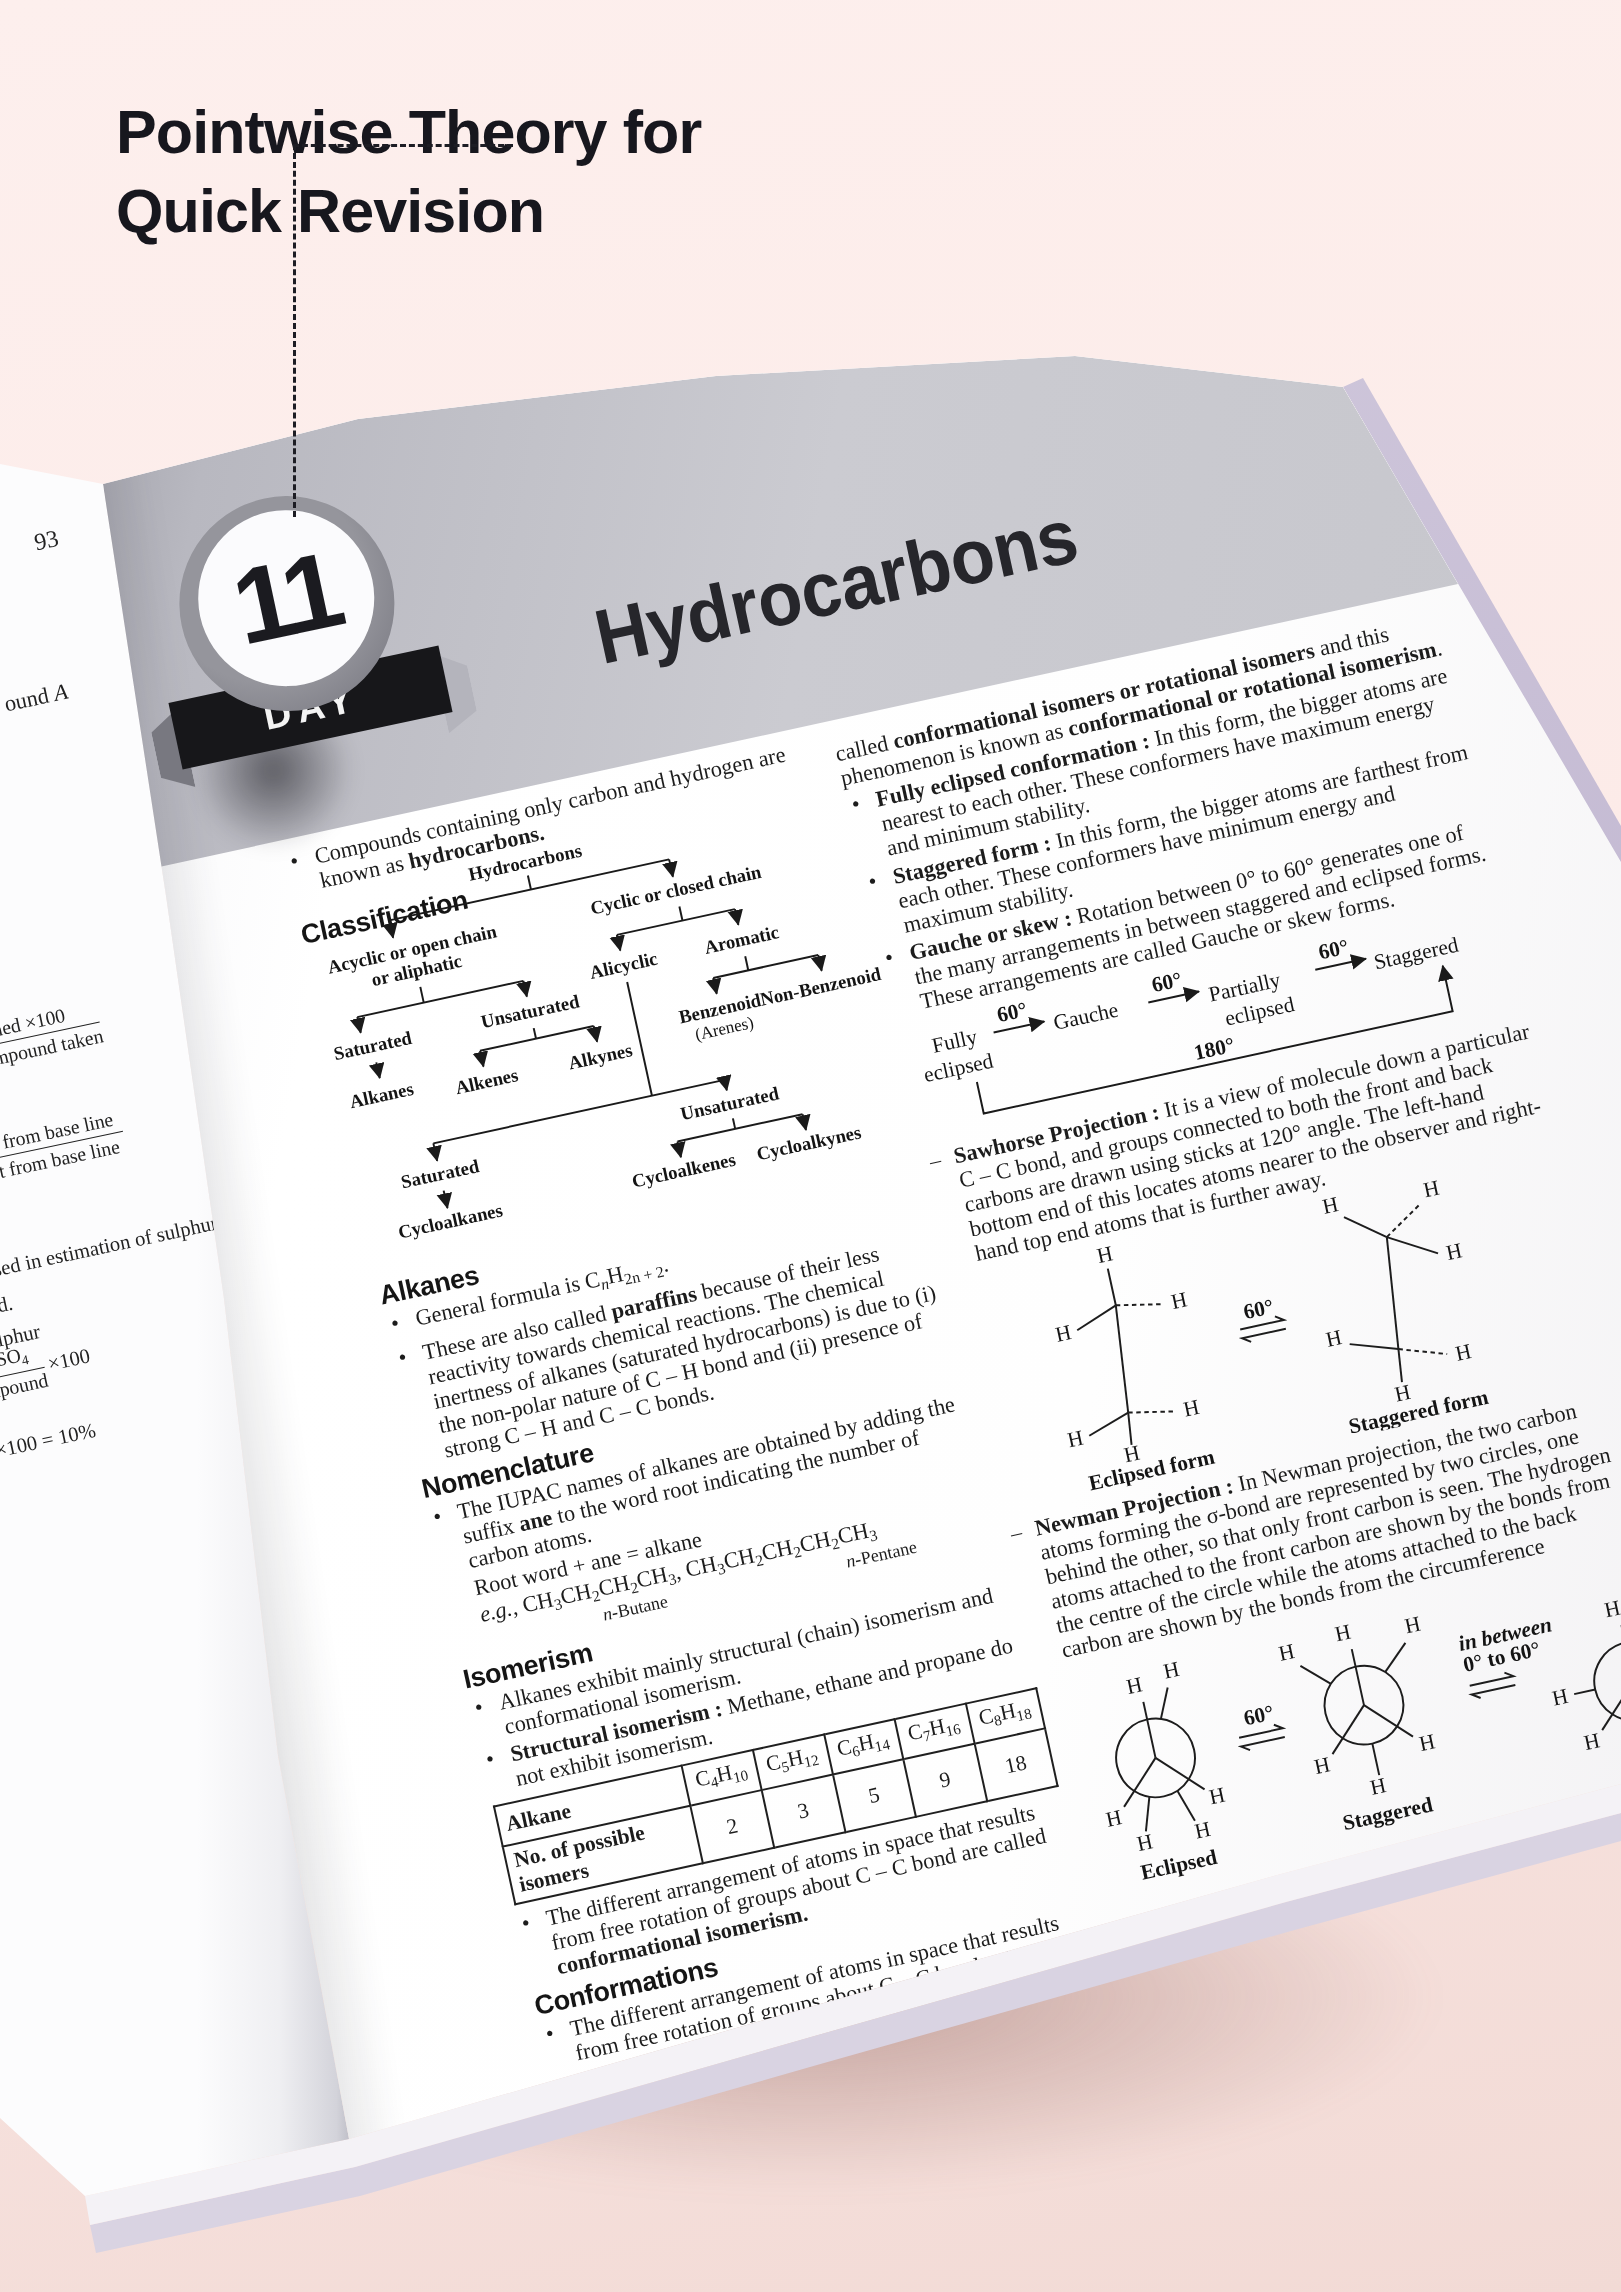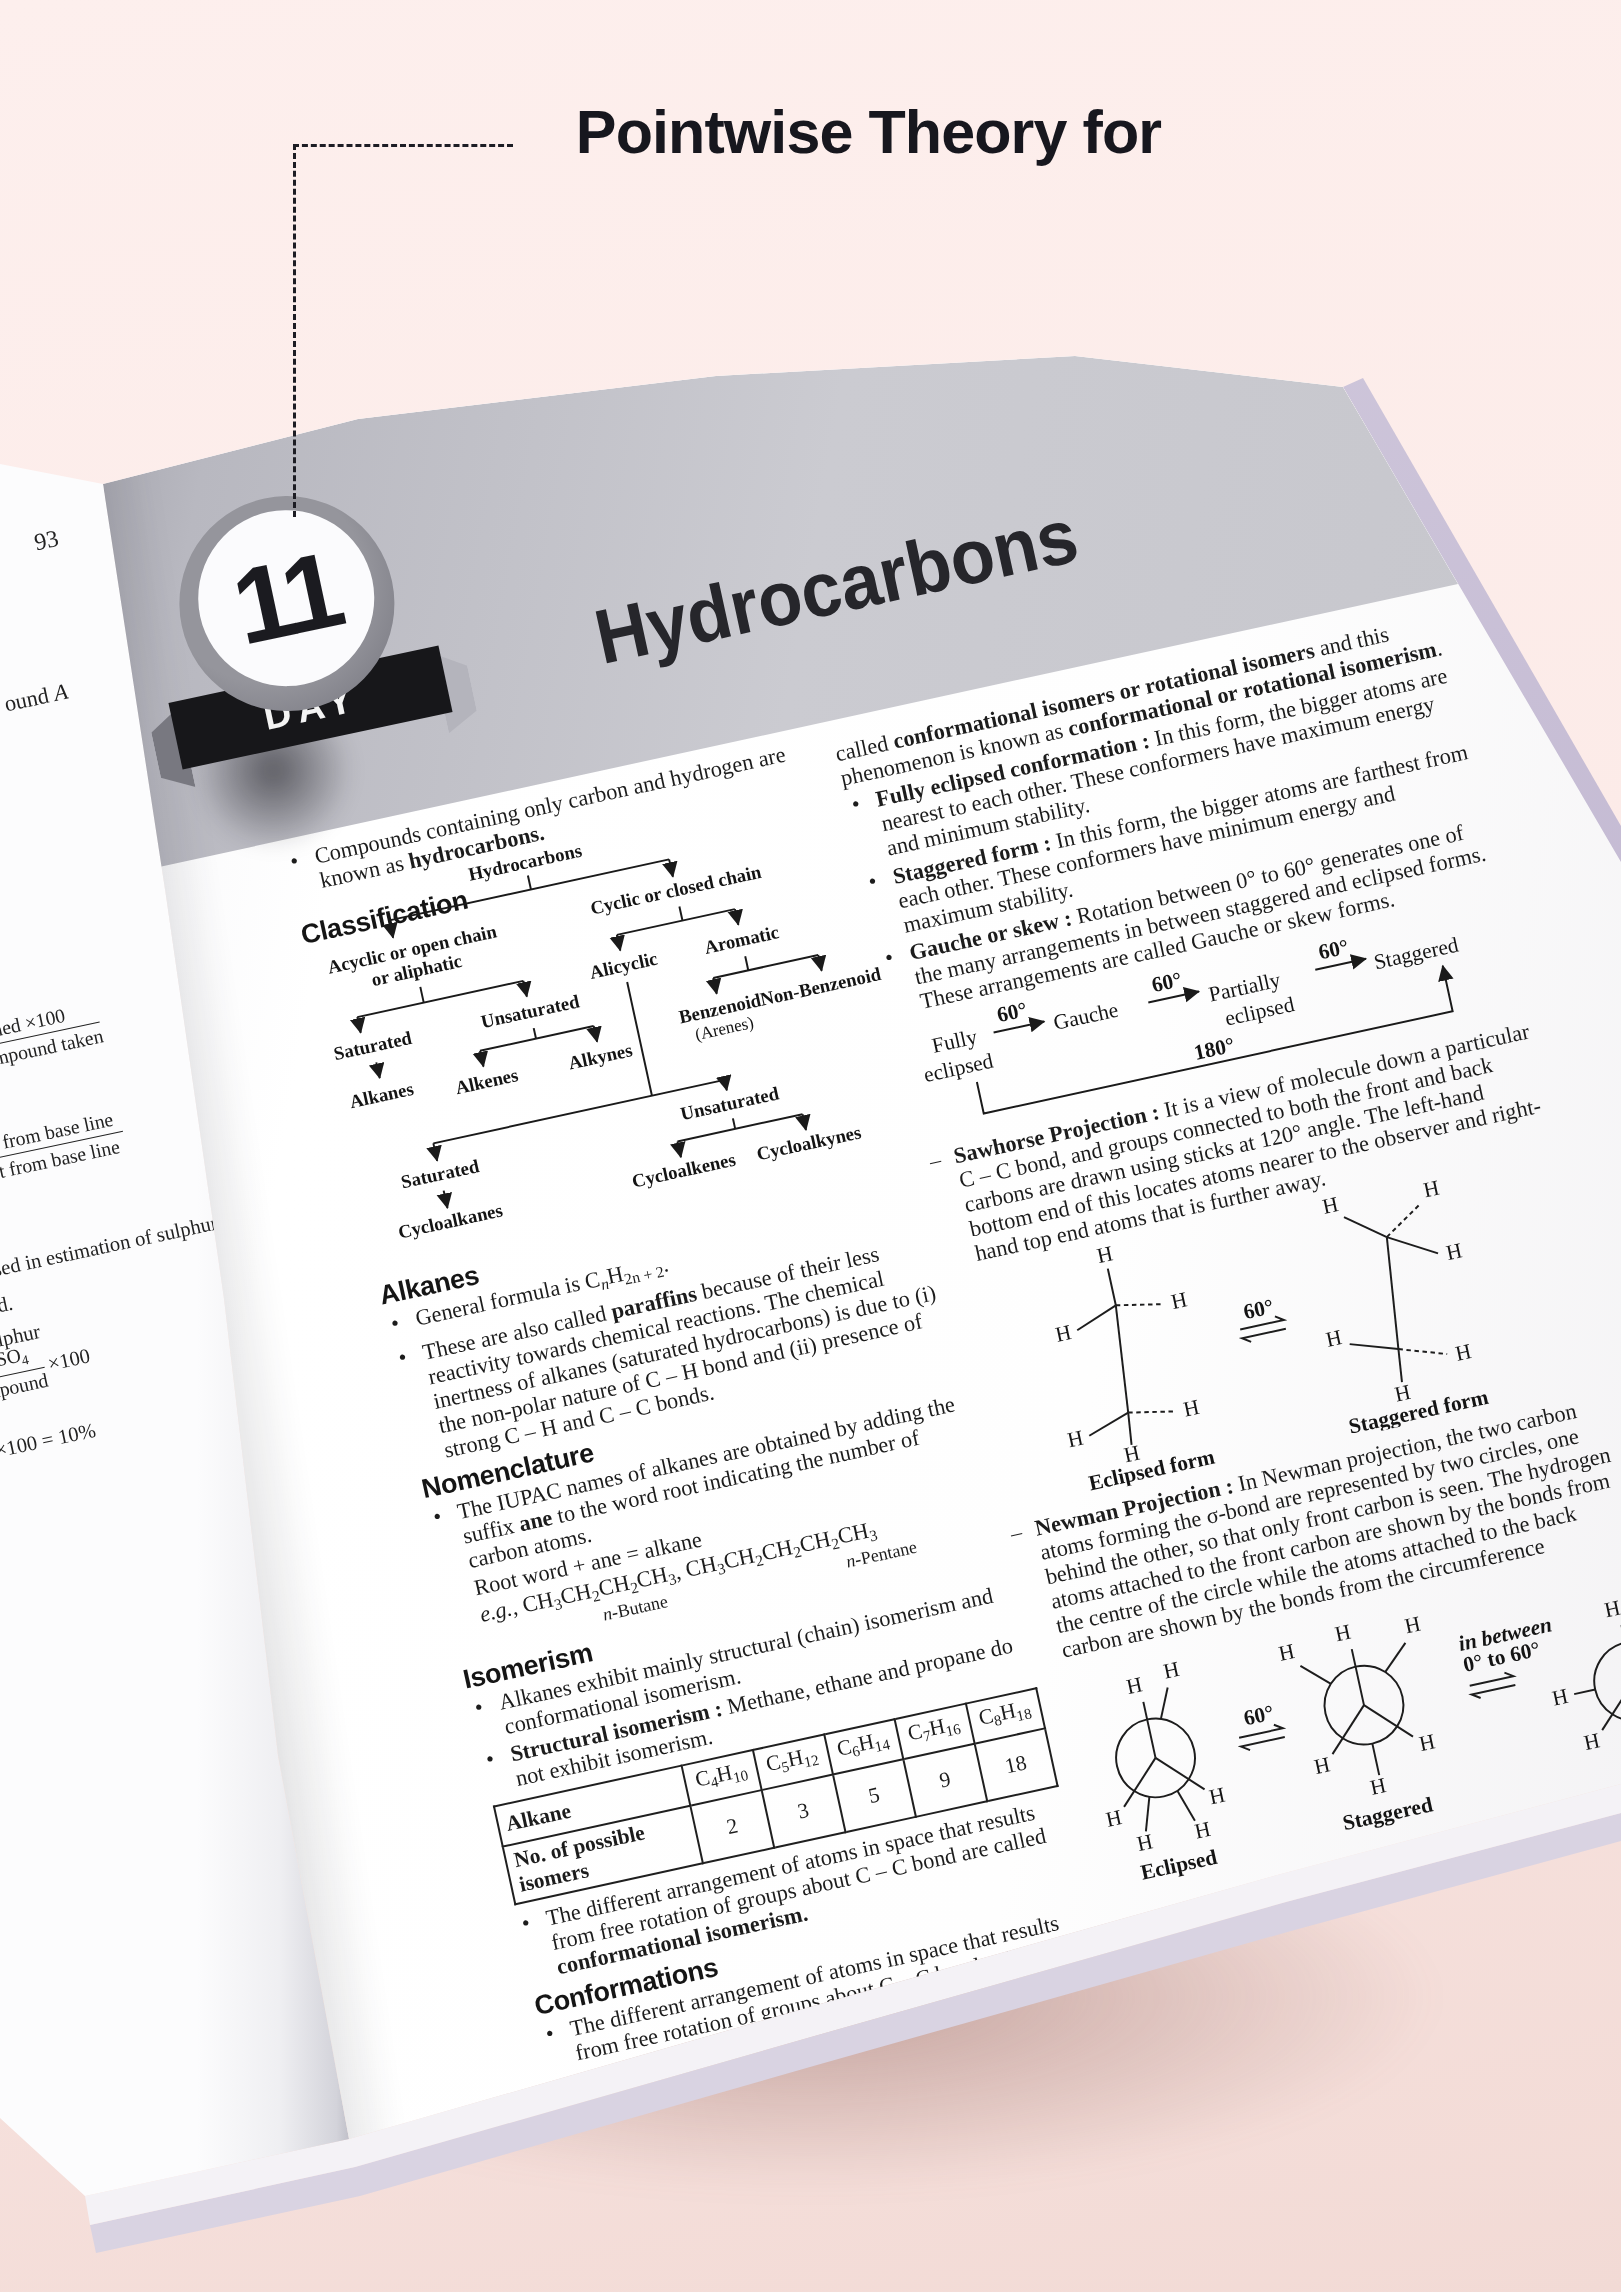--- a/index.html
+++ b/index.html
@@ -1,20 +1,20 @@
 <!DOCTYPE html>
 <html style="font-size:14.3px"><head>
 <meta charset="utf-8">
 <style>
   html,body{margin:0;padding:0;overflow:hidden;}
   .scene{position:relative;width:1621px;height:2293px;overflow:hidden;
     background:linear-gradient(168deg,#fdefed 0%,#fcebe8 45%,#f7e2de 72%,#f2dad5 100%);
     font-family:"Liberation Serif",serif;color:#1b1b1b;}
   
-  .annotation{position:absolute;left:116px;top:93px;width:1505px;text-align:center;
+  .annotation{position:absolute;left:116px;top:93px;width:1505px;
     font-family:"Liberation Sans",sans-serif;font-weight:bold;font-size:61px;line-height:79px;
     color:#17171e;letter-spacing:-0.9px;}
   .dash-h{position:absolute;left:293px;top:144px;width:220px;border-top:3.6px dashed #1d1d24;}
   .dash-v{position:absolute;left:293px;top:144px;height:373px;border-left:3.6px dashed #1d1d24;z-index:40;}
   
   .book-shadow{position:absolute;inset:0;
     background:radial-gradient(ellipse 878px 269px at 806px 1997px,rgba(120,70,64,.40),rgba(120,70,64,0) 72%);
     filter:blur(14.3px);}
   .edge-strip{position:absolute;inset:0;}
   .strip1{clip-path:polygon(85px 2196px,349px 2139px,806px 2008px,1281px 1874px,1621px 1784px,1621px 1813px,1286px 1902px,811px 2037px,355px 2167px,90px 2225px);background:#f4f2f6;}
@@ -371,18 +371,19 @@
           <path class="bond" d="M660,150 L614,196"></path>
             <text class="hat" x="600" y="214">H</text>
         </svg>
       </div>
 
     </div>
   </div>
 
   <div class="annotation">
     <div>Pointwise Theory for</div>
+    <div>Quick Revision</div>
   </div>
   <div class="dash-h"></div>
   <div class="dash-v"></div>
 
 </div>
 
 
 </body></html>

